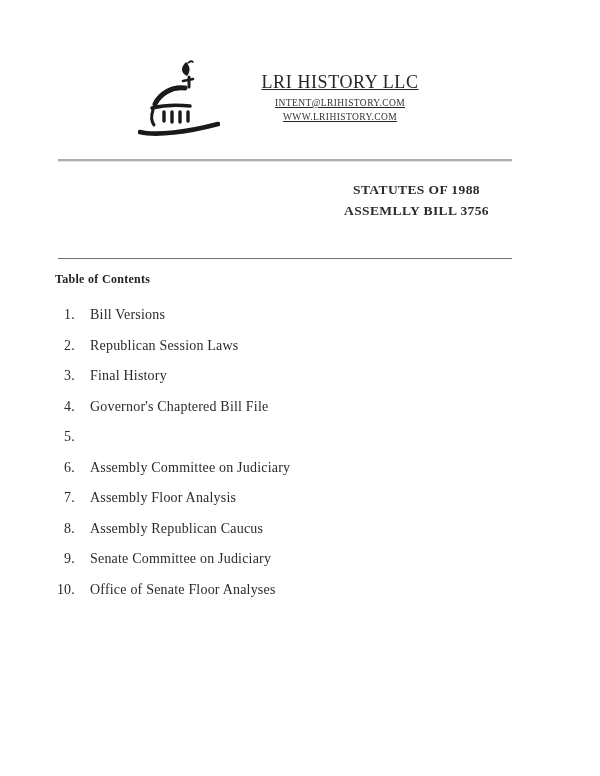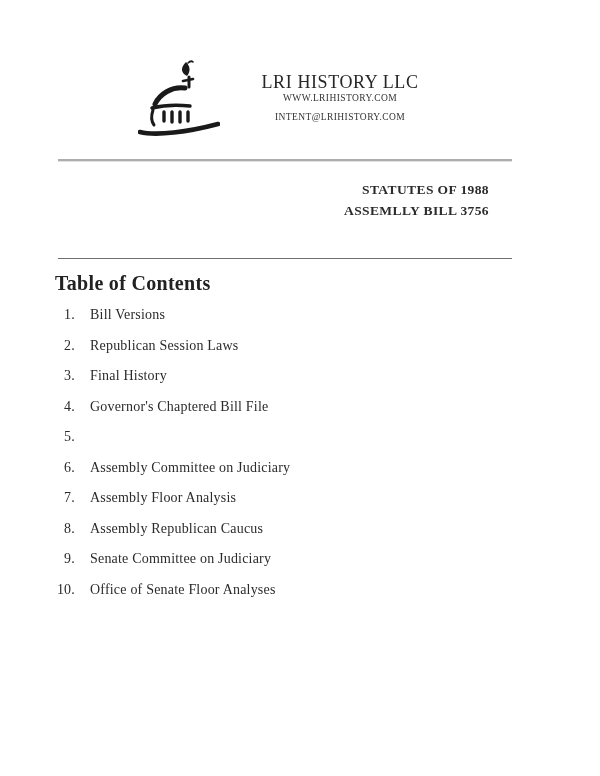--- a/index.html
+++ b/index.html
@@ -30,20 +30,21 @@
     width: 82px;
     height: 78px;
     flex: 0 0 auto;
   }
   .logo svg { display: block; width: 100%; height: 100%; }
   .letterhead-text {
     margin-left: 14px;
     margin-top: 12px;
     width: 212px;
     text-align: center;
+    text-decoration: underline;
   }
   .company-name {
     font-size: 18px;
     letter-spacing: 0.6px;
     line-height: 20px;
     color: var(--text-color, #262626);
     white-space: nowrap;
   }
   .contact-line {
     font-size: 9.5px;
@@ -73,36 +74,36 @@
     top: 258px;
     height: 0;
     border-top: 1.5px solid var(--divider-dark, #6f6f6f);
   }
 
   
   .reference {
     position: absolute;
     top: 179px;
     right: 111px;
-    text-align: right;
+    text-align: center;
     font-weight: bold;
     font-size: 13.5px;
     line-height: 21px;
     letter-spacing: 0.4px;
     color: #2b2b2b;
   }
   .reference .ref-line { white-space: pre; }
 
   
   .toc-title {
     position: absolute;
     top: 272px;
     left: 55px;
     margin: 0;
-    font-size: 20px;
+    font-size: 12px;
     font-weight: bold;
     letter-spacing: 0.3px;
     color: #222222;
   }
   .toc-list {
     position: absolute;
     top: 300px;
     left: 55px;
     margin: 0;
     padding: 0;
@@ -152,22 +153,22 @@
         <path d="M26 52 L26 61" stroke="#1a1a1a" stroke-width="3.4" stroke-linecap="round"></path>
         <path d="M34 52 L34 62" stroke="#1a1a1a" stroke-width="3.4" stroke-linecap="round"></path>
         <path d="M42 52 L42 62" stroke="#1a1a1a" stroke-width="3.4" stroke-linecap="round"></path>
         <path d="M50 52 L50 61" stroke="#1a1a1a" stroke-width="3.4" stroke-linecap="round"></path>
 
         <path d="M2 72 C18 76 50 72 80 64" stroke="#1a1a1a" stroke-width="4.6" stroke-linecap="round"></path>
       </svg>
     </span>
     <div class="letterhead-text">
       <div class="company-name">LRI HISTORY LLC</div>
+      <div class="contact-line first">INTENT@LRIHISTORY.COM</div>
       <div class="contact-line">WWW.LRIHISTORY.COM</div>
-      <div class="contact-line first">INTENT@LRIHISTORY.COM</div>
     </div>
   </header>
 
   <div class="rule rule-light"></div>
 
   <div class="reference">
     <div class="ref-line">STATUTES OF 1988</div>
     <div class="ref-line">ASSEMLLY BILL 3756</div>
   </div>
 

